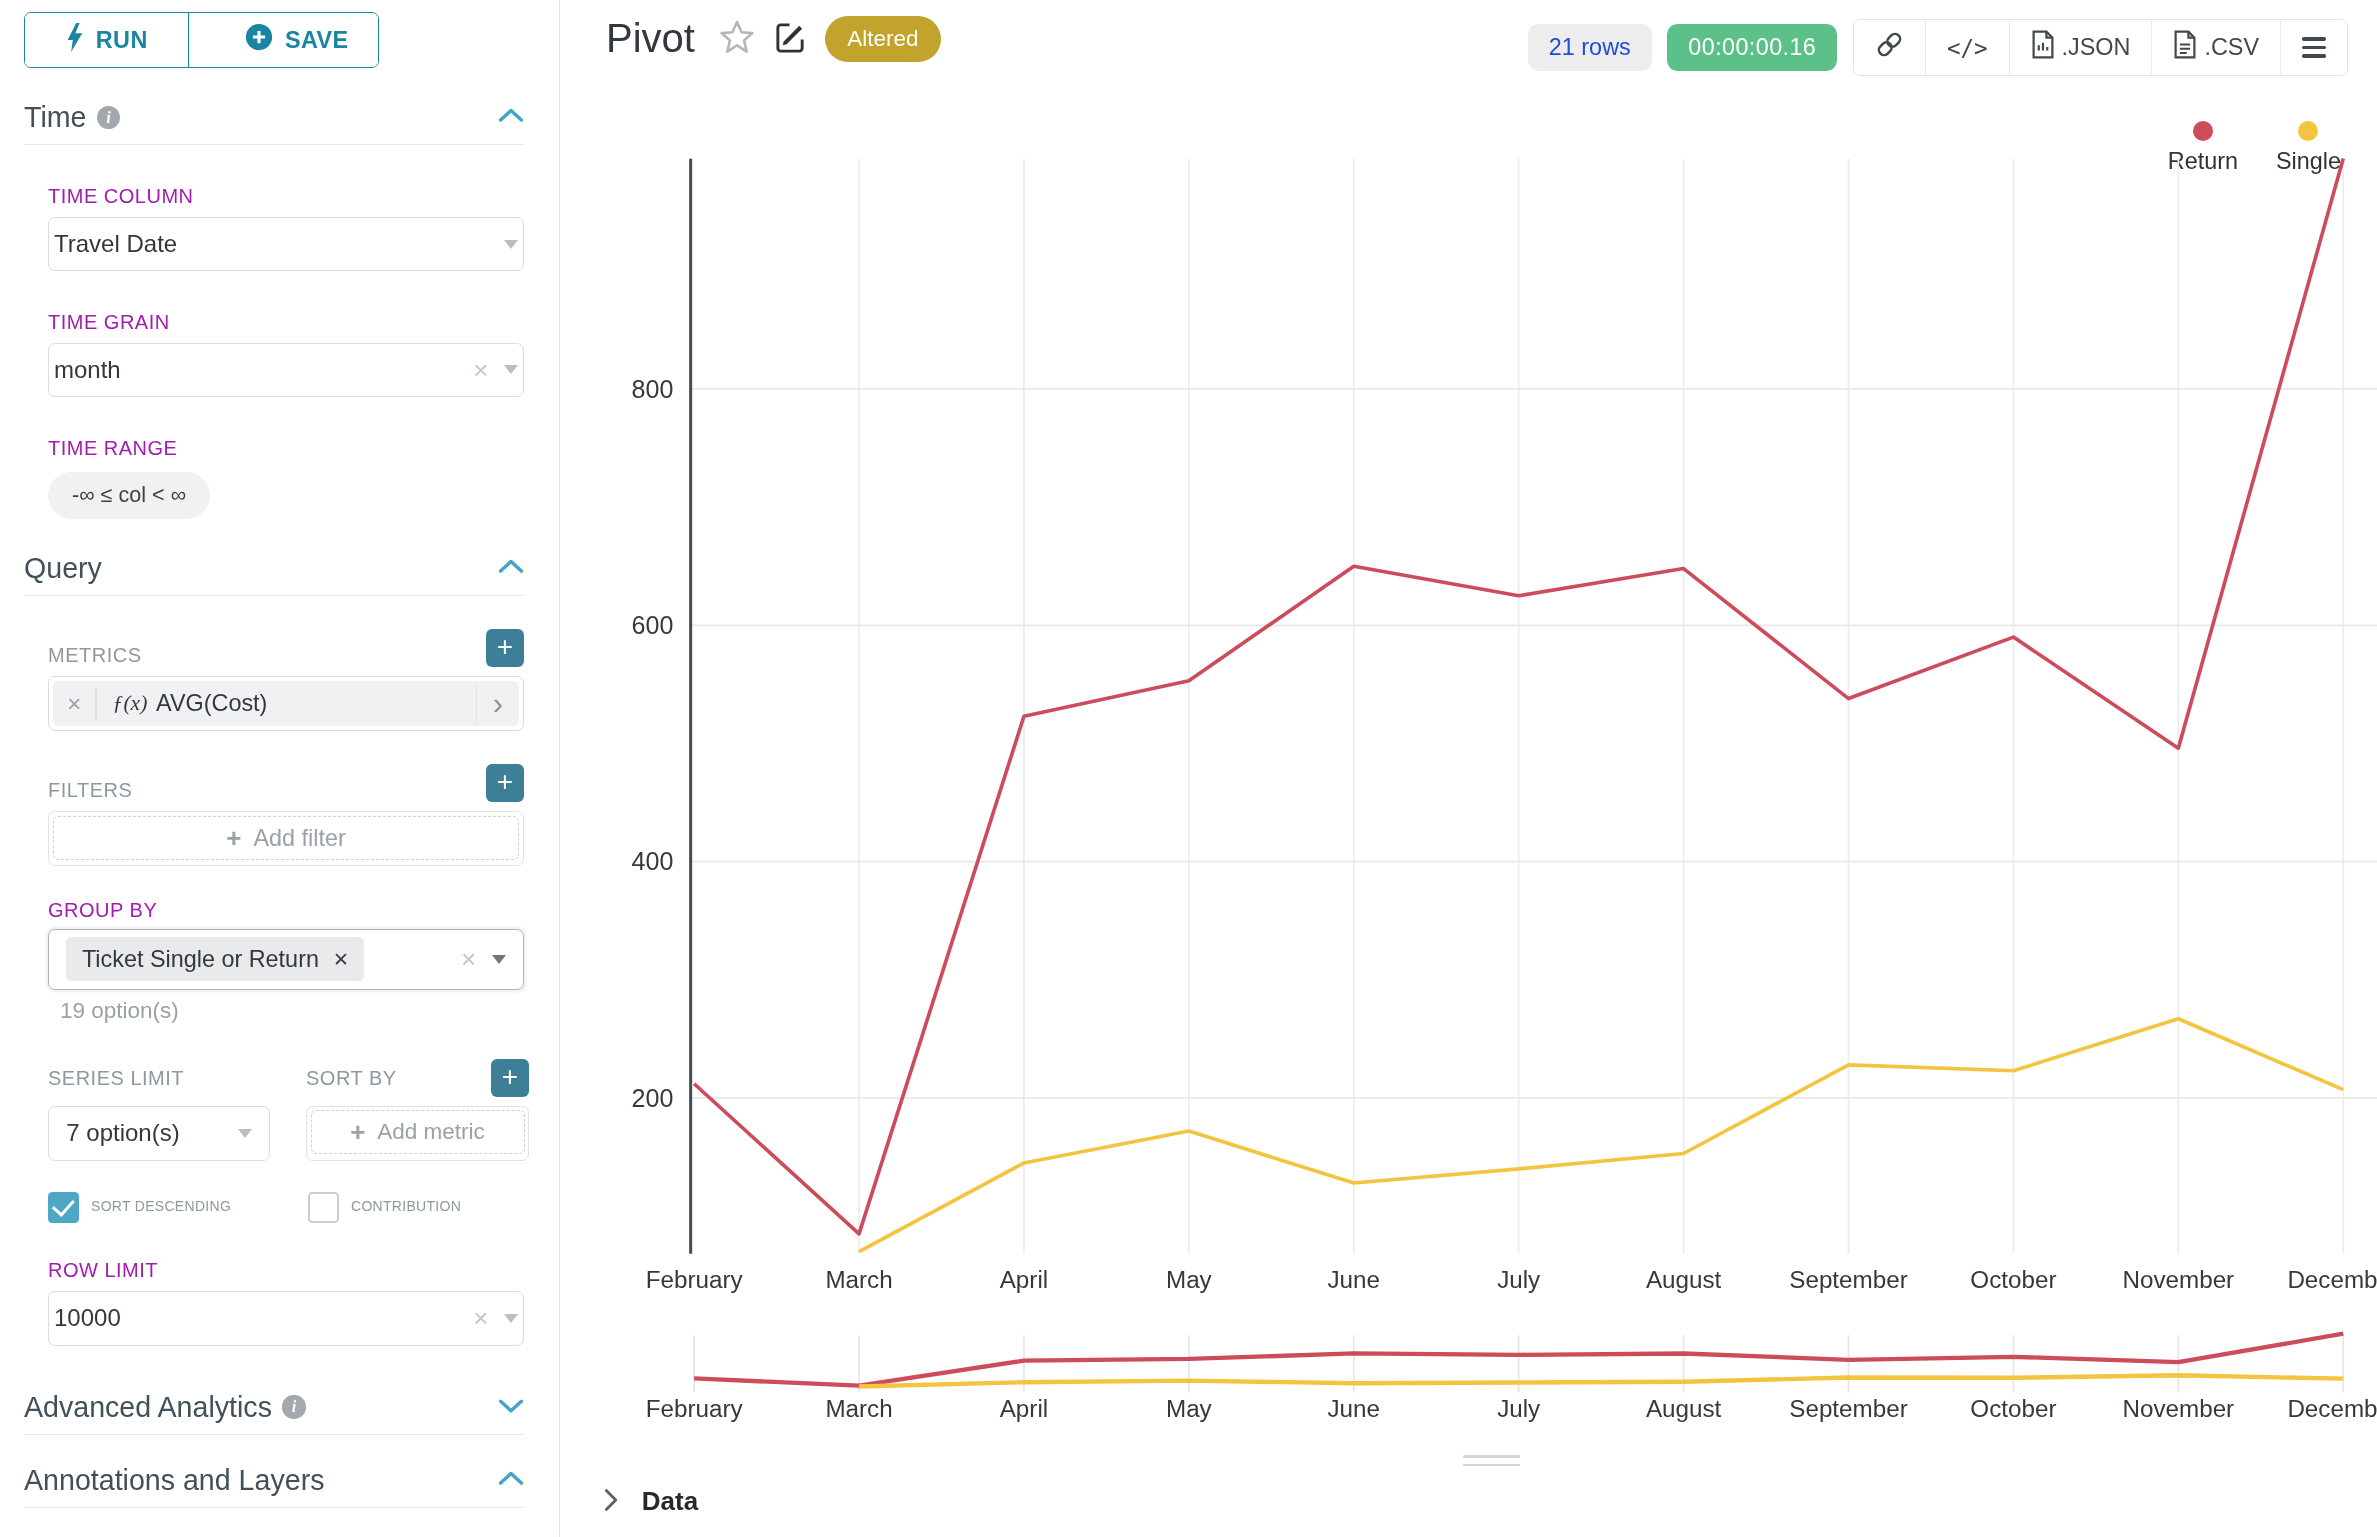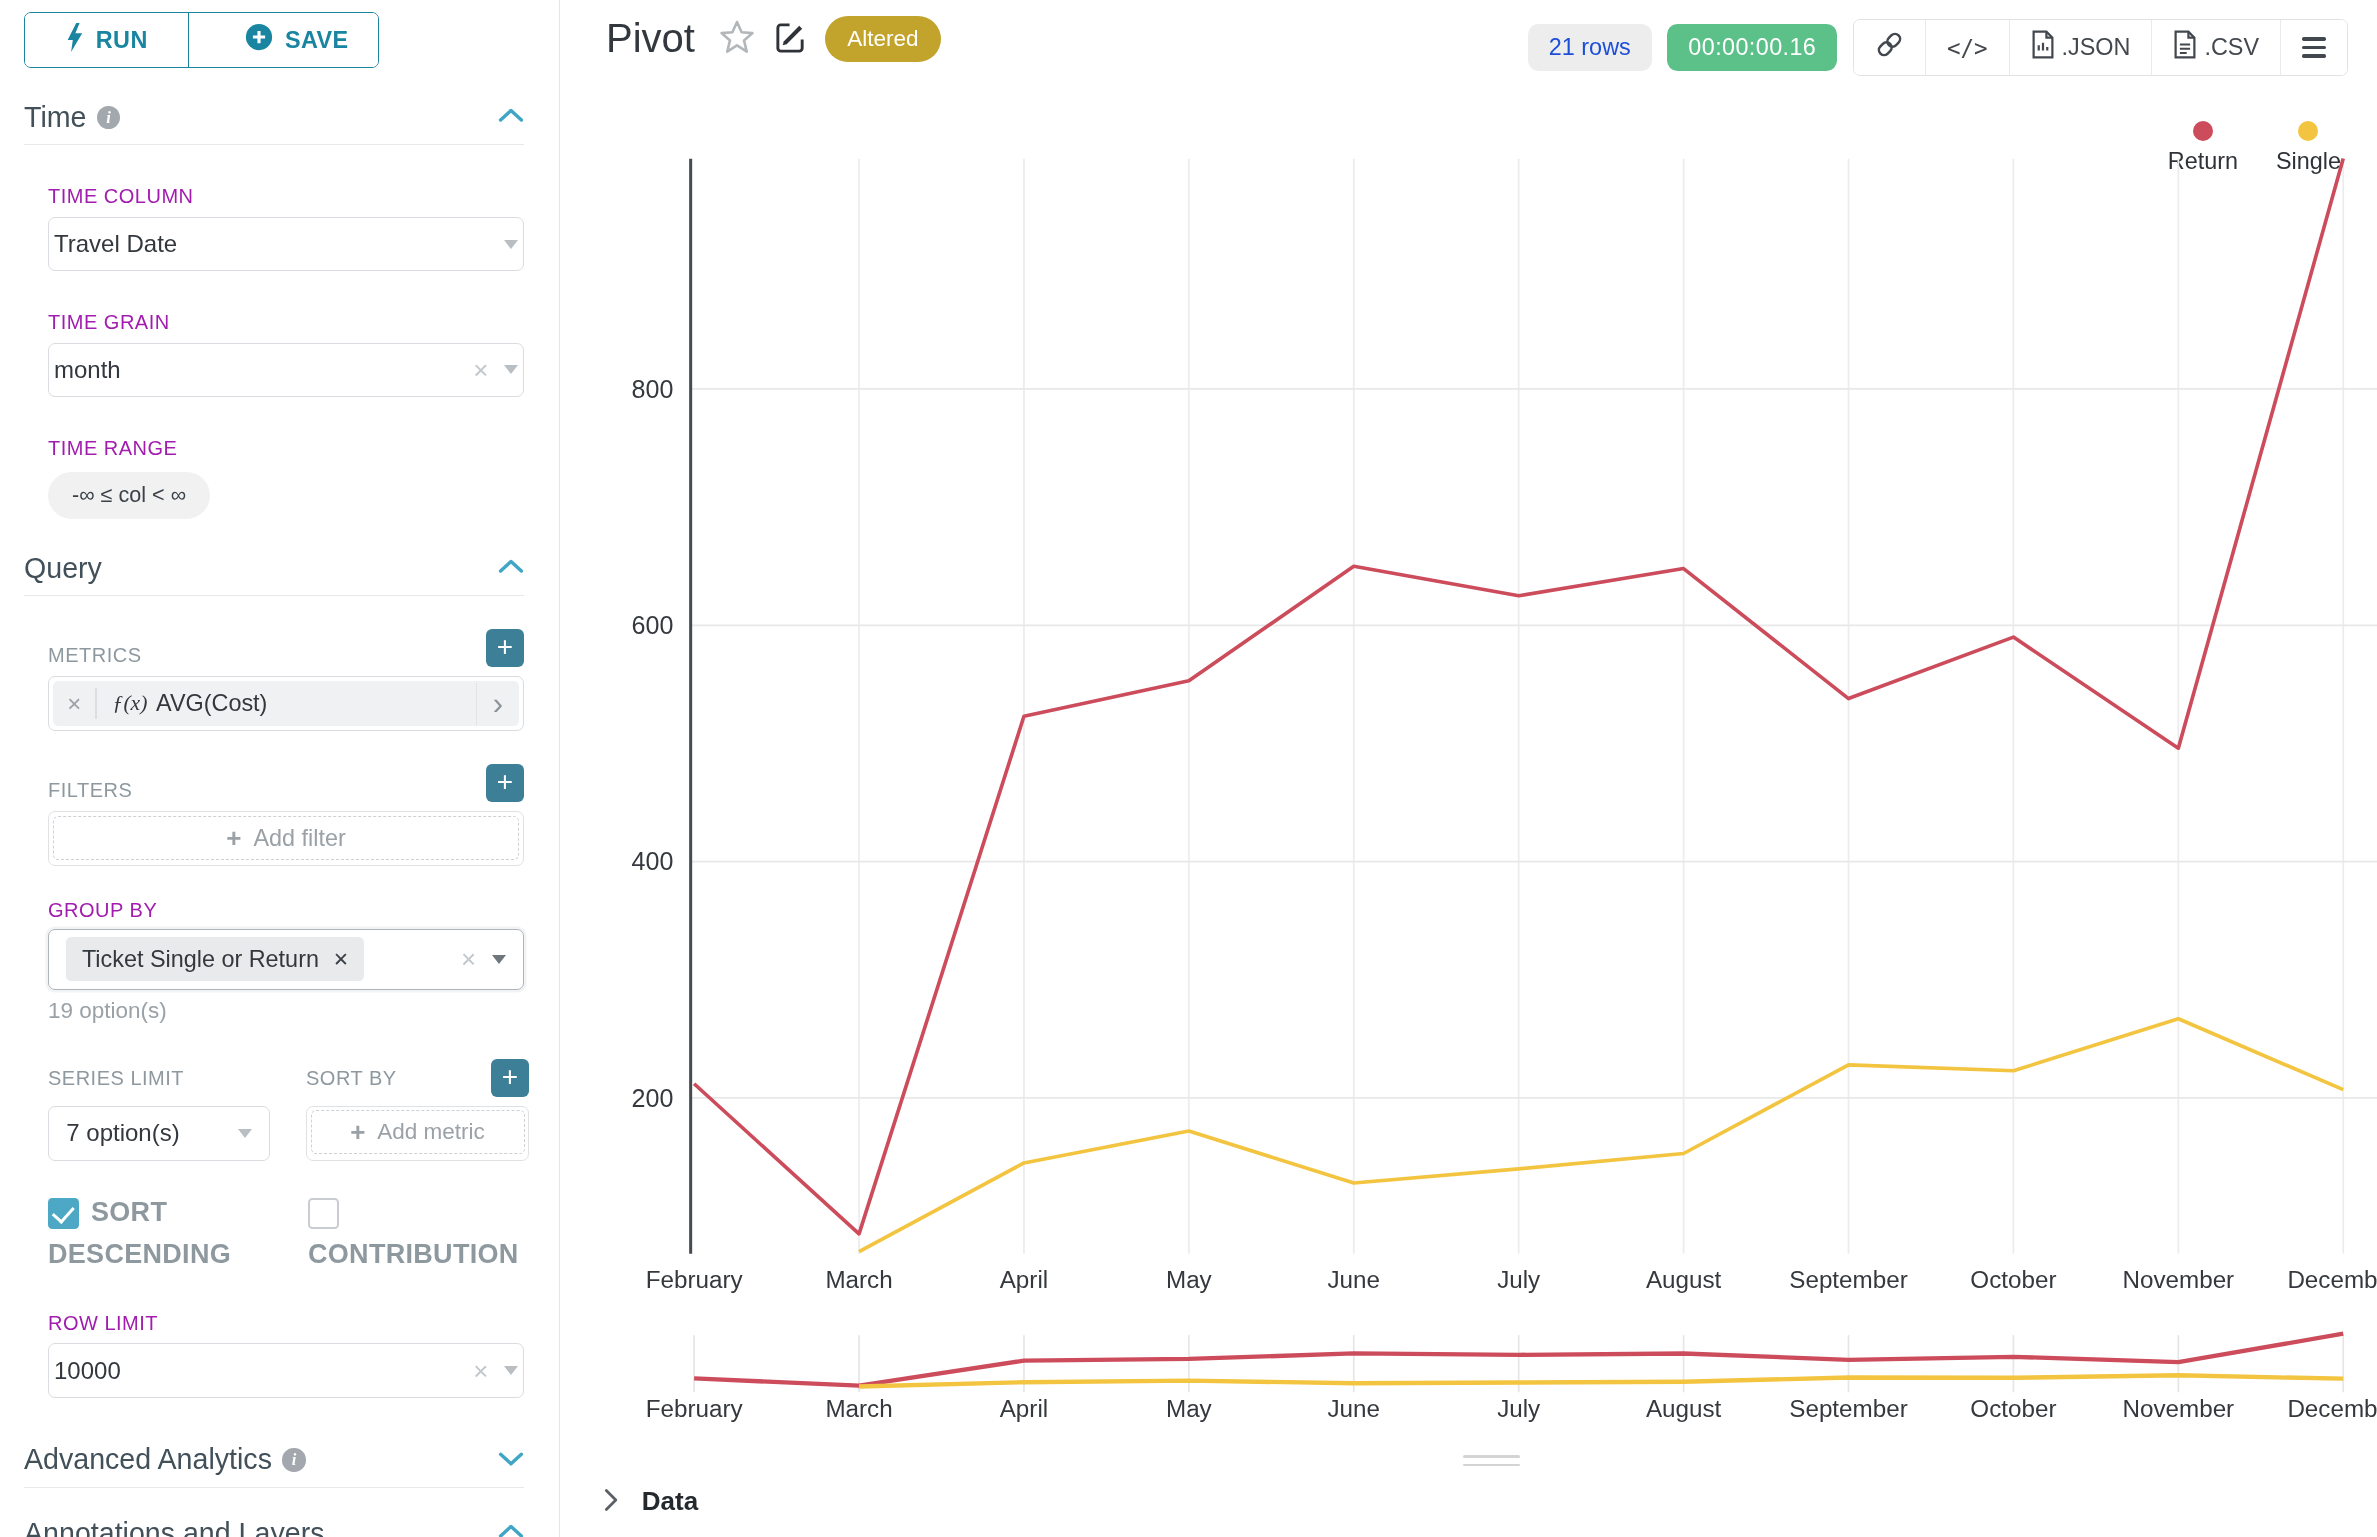--- a/index.html
+++ b/index.html
@@ -41,31 +41,31 @@
   .metric-pill .go{color:#8d9499;font-size:31px;padding:0 15.6px;border-left:1.7px solid #e2e4e6;line-height:42px;}
 
   .dash-box{box-sizing:border-box;border:1.7px solid #dfe2e5;border-radius:7px;padding:4.3px;margin-top:8.7px;}
   .dash-inner{border:1.7px dashed #ccd1d5;border-radius:5.2px;height:42px;display:flex;align-items:center;justify-content:center;gap:12px;color:#9aa1a7;font-size:23.4px;}
   .dash-inner .pl{font-size:26px;font-weight:700;}
 
   .gb-select{box-sizing:border-box;border:1.7px solid #aeb4ba;border-radius:7px;height:61px;display:flex;align-items:center;padding:0 17.3px;margin-top:7px;box-shadow:0 0 0 2.6px #f2f3f4;}
   .tag{display:flex;align-items:center;gap:14px;background:#e9eaec;border-radius:5.2px;padding:8.7px 15.6px;font-size:23.4px;color:#33383e;}
   .tag .tx{font-size:19px;font-weight:700;color:#3b4148;}
   .gb-select .sp{flex:1;}
-  .hint{font-size:22.5px;color:#9aa1a7;margin-left:24px;margin-top:8.7px;}
+  .hint{font-size:22.5px;color:#9aa1a7;margin-left:36px;margin-top:8.7px;}
 
   .two-col{display:grid;grid-template-columns:222px 223px;column-gap:36px;margin-left:24px;}
   .two-col .lbl2{font-size:20px;color:#8e999f;letter-spacing:0.5px;}
   .lbl-row{display:flex;align-items:center;margin-top:35px;}
   .sel-sm{margin-top:8.7px;height:55px;box-sizing:border-box;border:1.7px solid #d9dde1;border-radius:7px;display:flex;align-items:center;padding:0 17.3px;font-size:24px;color:#33383e;}
   .dash-sm{margin-top:8.7px;height:55px;box-sizing:border-box;border:1.7px solid #dfe2e5;border-radius:7px;padding:3.5px;}
   .dash-sm .dash-inner{height:42px;font-size:22.5px;}
 
   .chk-row{display:grid;grid-template-columns:260px 1fr;margin-left:24px;margin-top:31px;}
-  .chk-wrap{font-size:27px;color:#8e999f;letter-spacing:0.3px;line-height:1.55;font-weight:bold;}
+  .chk-wrap{font-size:14px;color:#8e999f;letter-spacing:0.3px;line-height:1.55;}
   .cbox{display:inline-block;vertical-align:middle;width:31px;height:31px;border-radius:4.3px;margin-right:12px;position:relative;}
   .cbox.on{background:#4ca8c4;}
   .cbox.on::after{content:"";position:absolute;left:8.7px;top:3.5px;width:9.5px;height:16.5px;border:solid #fff;border-width:0 3.5px 3.5px 0;transform:rotate(42deg);}
   .cbox.off{background:#fff;border:2.6px solid #c9cdd1;box-sizing:border-box;}
 
   .chev{display:inline-block;}
 
   
   .main{position:absolute;left:566px;top:0;right:0;bottom:0;background:#fff;overflow:hidden;}
   .hdr{position:absolute;left:40px;top:15.6px;display:flex;align-items:center;gap:17.3px;}

